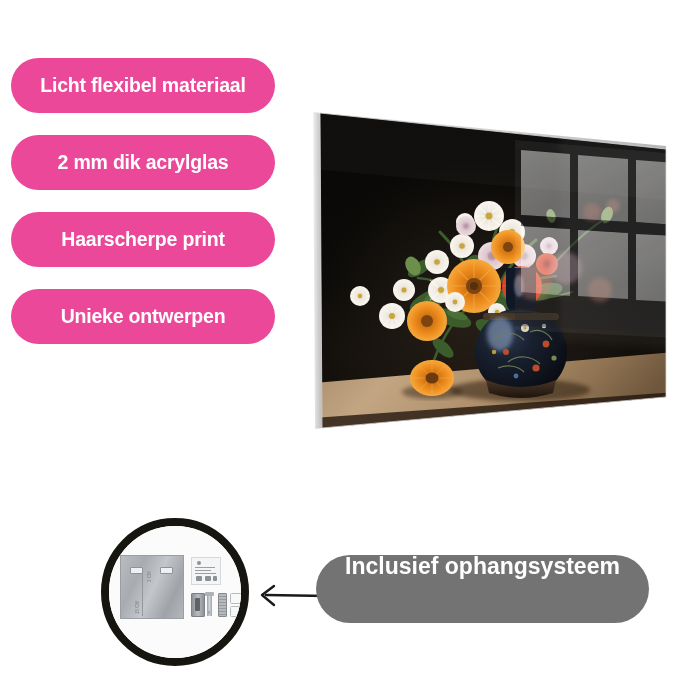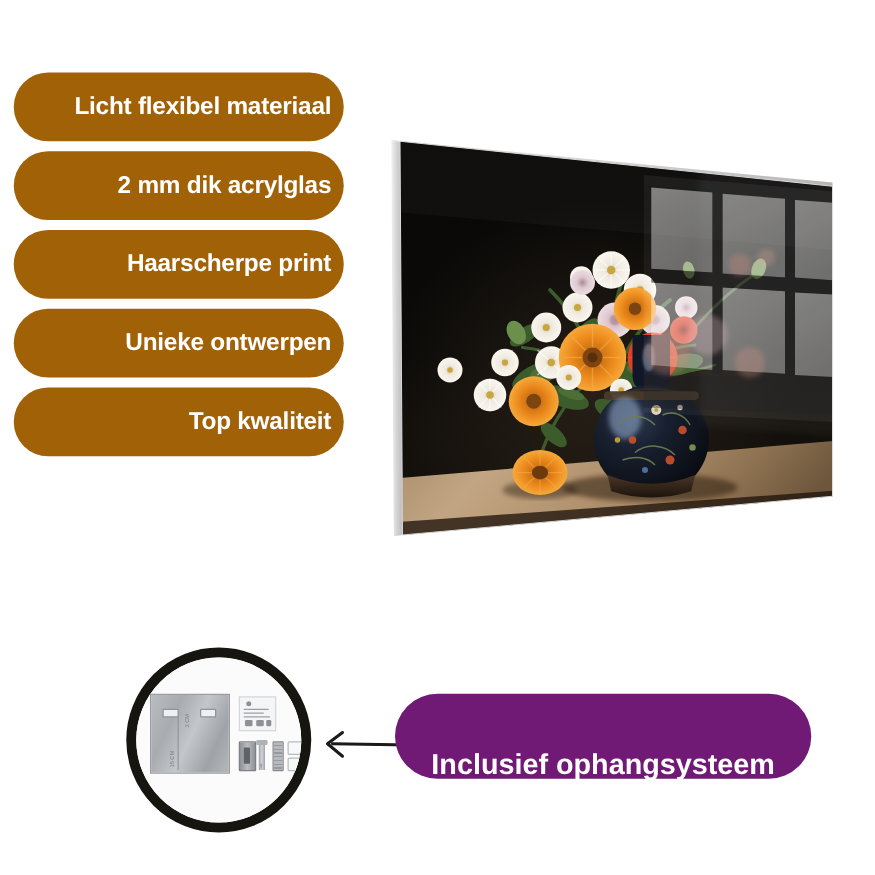--- a/index.html
+++ b/index.html
@@ -20,29 +20,29 @@
   #feature-pill-list {
     position: absolute;
     left: 11px;
     top: 58px;
     width: 276px;
   }
   .pill {
     width: 264px;
     height: 55px;
     border-radius: 28px;
-    background: #a16207;
+    background: #ec4899;
     color: #ffffff;
     display: flex;
     align-items: center;
-    justify-content: flex-end;
+    justify-content: center;
     font-size: 19.5px;
     font-weight: bold;
     letter-spacing: -0.2px;
-    margin-bottom: 8px;
+    margin-bottom: 22px;
     box-sizing: border-box;
     padding: 0 10px;
     text-align: center;
     line-height: 1;
   }
 
   
   #product-panel {
     position: absolute;
     left: 0;
@@ -223,24 +223,24 @@
   }
 
   
   #callout-pill {
     position: absolute;
     left: 316px;
     top: 555px;
     width: 333px;
     height: 68px;
     border-radius: 34px;
-    background: #701a75;
+    background: #737373;
     color: #ffffff;
     display: flex;
-    align-items: flex-end;
+    align-items: flex-start;
     justify-content: center;
     font-size: 23px;
     font-weight: bold;
     box-sizing: border-box;
     padding: 0 12px;
     text-align: center;
     line-height: 1;
   }
 </style>
 </head>
@@ -251,23 +251,20 @@
     <span>Licht flexibel materiaal</span>
   </div>
   <div class="pill">
     <span>2 mm dik acrylglas</span>
   </div>
   <div class="pill">
     <span>Haarscherpe print</span>
   </div>
   <div class="pill">
     <span>Unieke ontwerpen</span>
-  </div>
-  <div class="pill">
-    <span>Top kwaliteit</span>
   </div>
 </div>
 
 <svg id="product-panel" viewBox="0 0 700 700" width="700" height="700" xmlns="http://www.w3.org/2000/svg">
   <defs>
 
     <clipPath id="panelClip">
       <polygon points="320,113 666,149 666,397 322,428"></polygon>
     </clipPath>
 

